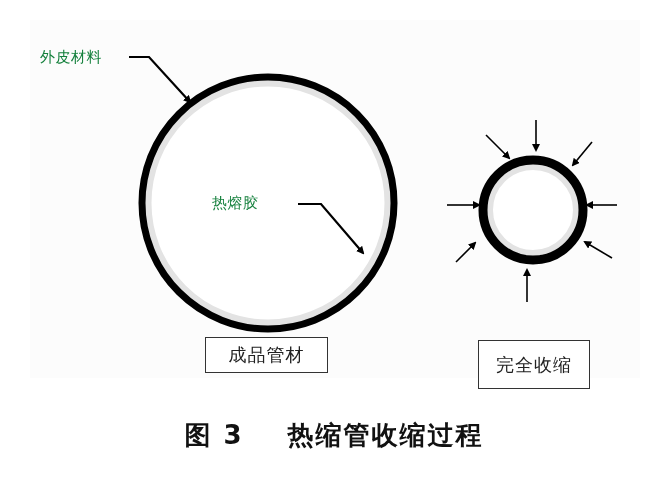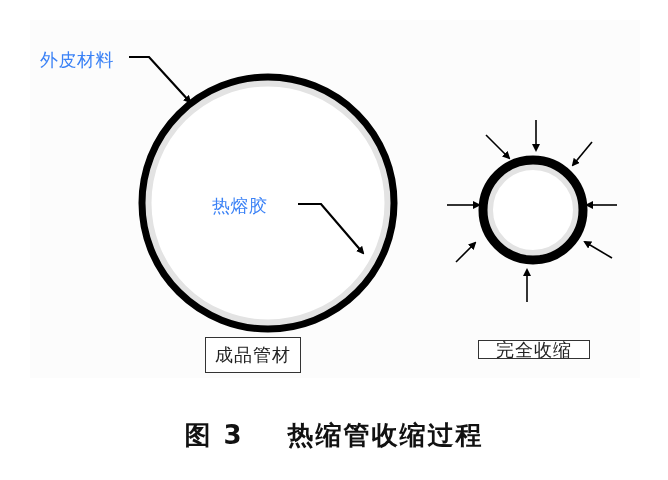--- a/index.html
+++ b/index.html
@@ -1,20 +1,20 @@
 <!DOCTYPE html>
 <html><head>
   <meta charset="utf-8">
   <style>
     html, body { margin: 0; padding: 0; background: #ffffff; }
     body { width: 668px; height: 480px; position: relative; overflow: hidden;
            font-family: "DejaVu Sans", "Liberation Sans", sans-serif; }
     .figure-area { position: absolute; left: 30px; top: 20px; width: 610px; height: 358px; background: #fcfcfc; }
     svg.diagram { position: absolute; left: 0; top: 0; }
-    .label { position: absolute; font-size: 18px; color: #3b82f6; white-space: nowrap; letter-spacing: 0.5px; }
+    .label { position: absolute; font-size: 15px; color: #15803d; white-space: nowrap; letter-spacing: 0.5px; }
     .box-label { position: absolute; border: 1.5px solid #333; background: #fff; font-size: 18px; color: #222;
                  display: flex; align-items: center; justify-content: center; letter-spacing: 1px; box-sizing: border-box; }
     .caption { position: absolute; left: 0; width: 668px; top: 418px; text-align: center; font-size: 26px;
                color: #111; font-weight: bold; letter-spacing: 2px; }
     .caption .num { margin-right: 44px; }
   </style>
 </head>
 <body>
 
 <div class="figure-area"></div>
@@ -49,18 +49,18 @@
     <line x1="617" y1="205" x2="587" y2="205" marker-end="url(#ah)"></line>
     <line x1="456" y1="262" x2="475" y2="243" marker-end="url(#ah)"></line>
     <line x1="612" y1="258" x2="585" y2="242" marker-end="url(#ah)"></line>
     <line x1="527" y1="302" x2="527" y2="270" marker-end="url(#ah)"></line>
   </g>
 </svg>
 
 <div class="label" style="left:40px; top:48px;">外皮材料</div>
 <div class="label" style="left:212px; top:194px;">热熔胶</div>
 
-<div class="box-label" style="left:205px; top:337px; width:96px; height:36px;">成品管材</div>
-<div class="box-label" style="left:478px; top:340px; width:112px; height:19px;">完全收缩</div>
+<div class="box-label" style="left:205px; top:337px; width:123px; height:36px;">成品管材</div>
+<div class="box-label" style="left:478px; top:340px; width:112px; height:49px;">完全收缩</div>
 
 <div class="caption">
   <span class="num">图 3</span><span>热缩管收缩过程</span>
 </div>
 
 </body></html>

